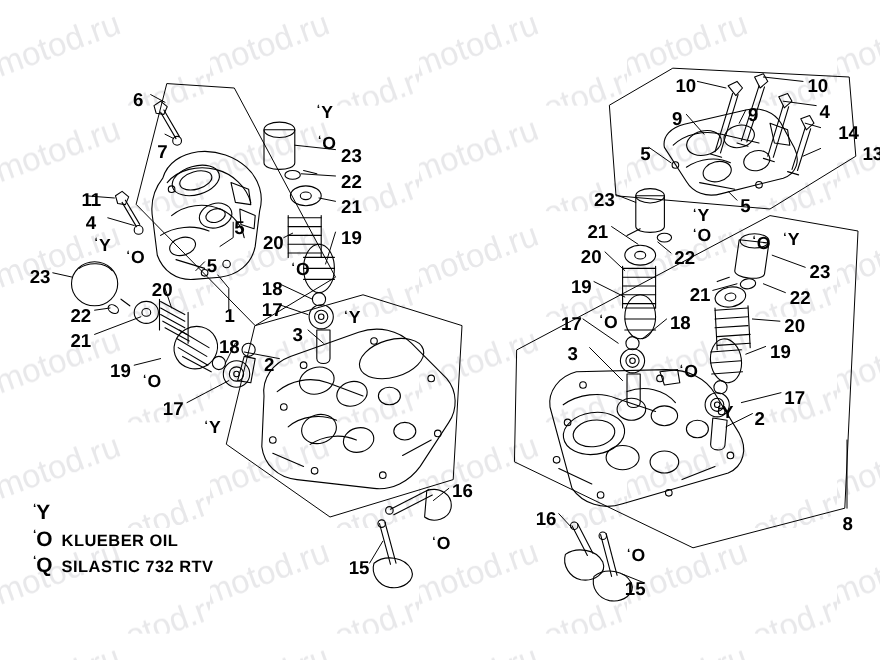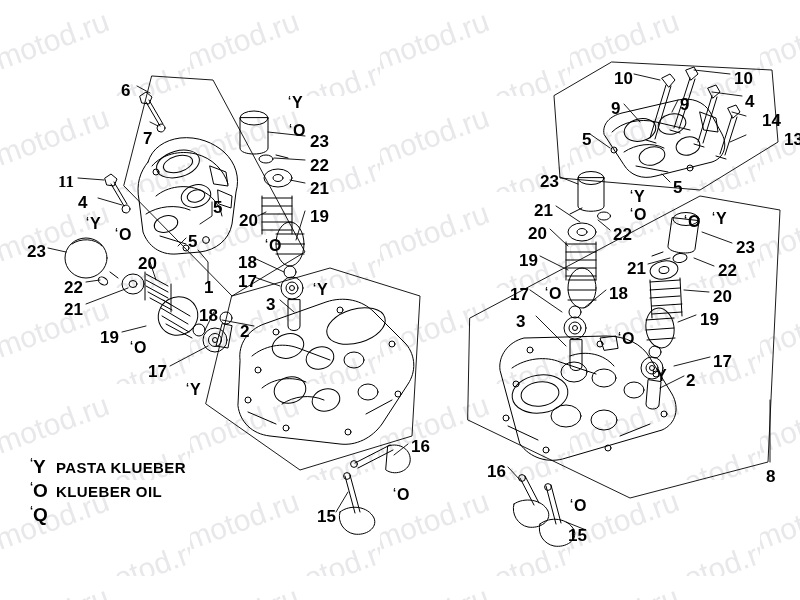--- a/index.html
+++ b/index.html
@@ -367,21 +367,21 @@
         <path d="M508 467 L520 480"></path>
         <path d="M586 530 L566 522"></path>
         <path d="M770 462 L770 400"></path>
       </g>
     </g>
   </svg>
 
   <div id="callout-layer">
       <div class="lbl" style="left: 121px; top: 82px;">6</div>
       <div class="lbl" style="left: 143px; top: 130px;">7</div>
-      <div class="lbl" style="left: 58px; top: 173px; font-family: Liberation Serif, serif;">11</div>
+      <div class="lbl" style="left: 74px; top: 173px;">11</div>
       <div class="lbl" style="left: 78px; top: 194px;">4</div>
       <div class="lbl" style="left: 27px; top: 243px;">23</div>
       <div class="lbl" style="left: 64px; top: 279px;">22</div>
       <div class="lbl" style="left: 64px; top: 301px;">21</div>
       <div class="lbl" style="left: 138px; top: 255px;">20</div>
       <div class="lbl" style="left: 100px; top: 329px;">19</div>
       <div class="lbl" style="left: 199px; top: 307px;">18</div>
       <div class="lbl" style="left: 148px; top: 363px;">17</div>
       <div class="lbl" style="left: 213px; top: 199px;">5</div>
       <div class="lbl" style="left: 188px; top: 233px;">5</div>
@@ -442,24 +442,24 @@
       <div class="mk" style="left: 684px; top: 214px;">O</div>
       <div class="mk" style="left: 545px; top: 286px;">O</div>
       <div class="mk" style="left: 652px; top: 368px;">Y</div>
       <div class="mk" style="left: 618px; top: 331px;">O</div>
       <div class="mk" style="left: 570px; top: 498px;">O</div>
     </div>
 
   <div id="legend">
       <div class="lg-row">
         <div class="lg-sym">Y</div>
-        <div class="lg-txt">PASTA KLUEBER</div>
       </div>
       <div class="lg-row">
         <div class="lg-sym">O</div>
         <div class="lg-txt">KLUEBER OIL</div>
       </div>
       <div class="lg-row">
         <div class="lg-sym">Q</div>
+        <div class="lg-txt">SILASTIC 732 RTV</div>
       </div>
     </div>
 
 </div>
 
 </body></html>

